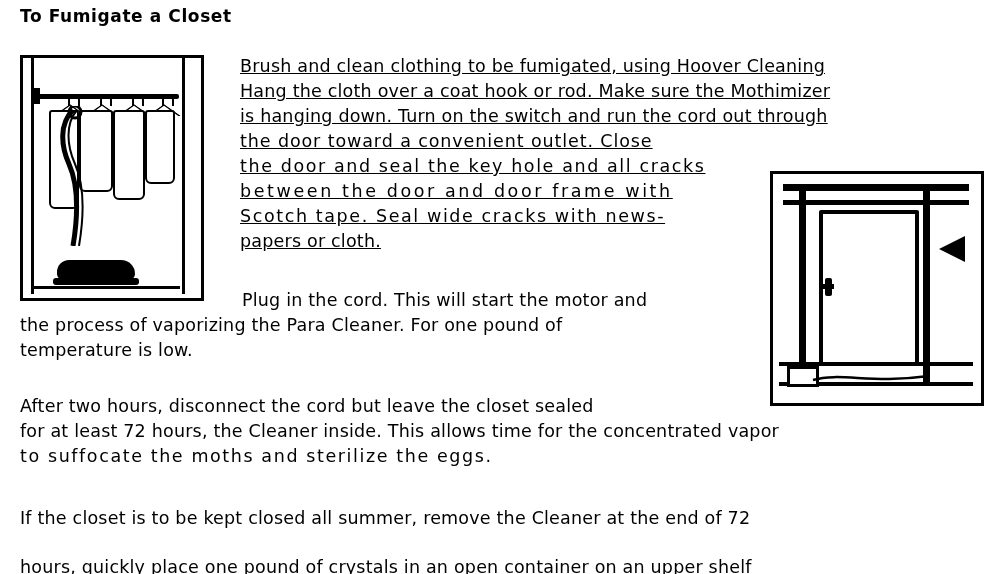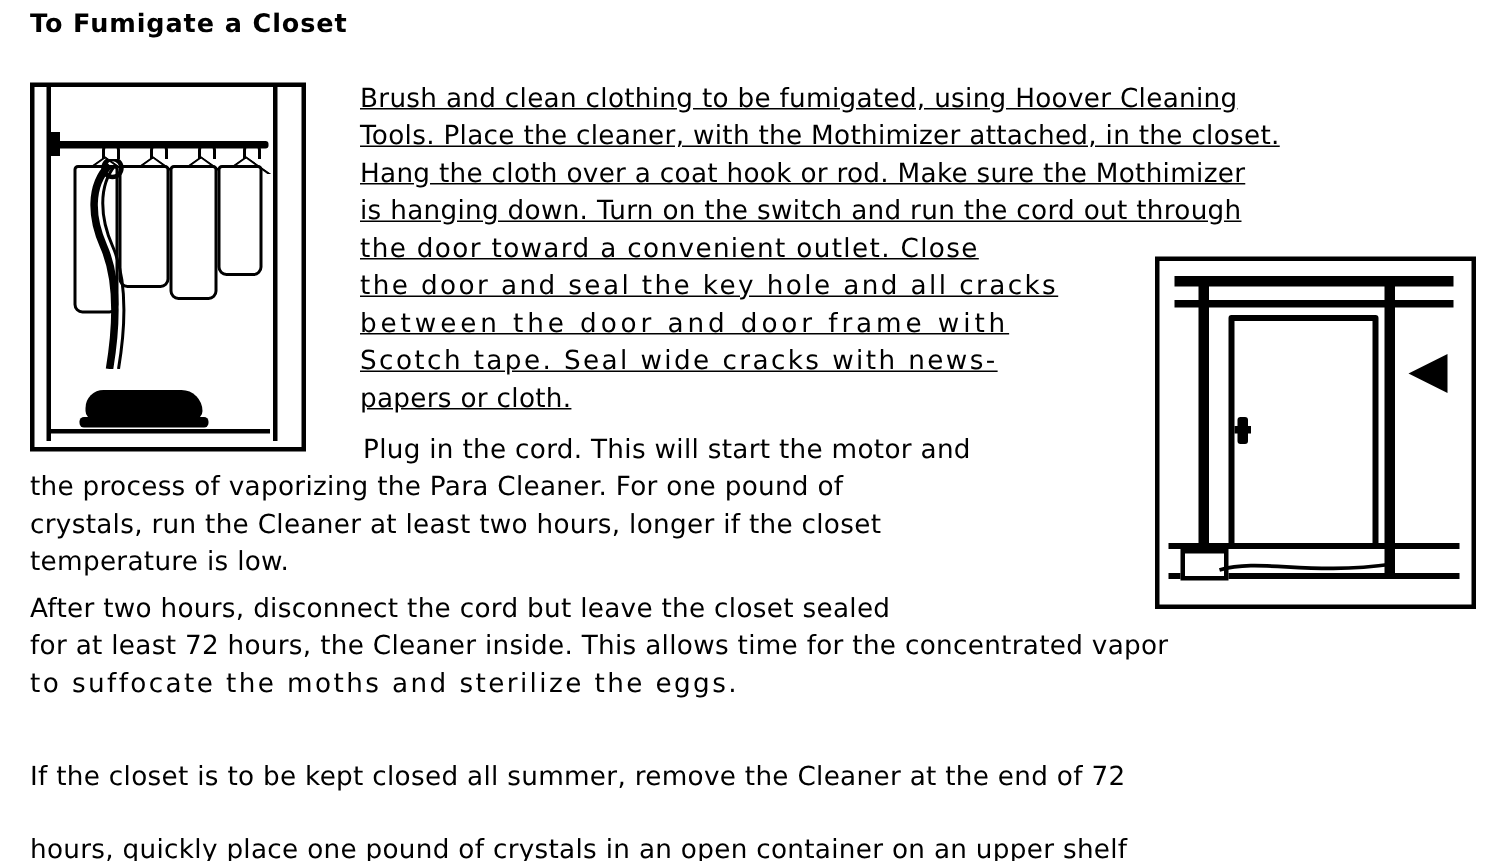--- a/index.html
+++ b/index.html
@@ -245,21 +245,20 @@
 
     <div class="cleaner-body">
       <div class="shell"></div>
       <div class="base"></div>
     </div>
     <div class="floor-line"></div>
   </div>
 
   <div class="txt p1">
     <span class="l sp-1">Brush and clean clothing to be fumigated, using Hoover Cleaning</span>
-    <span class="l sp-1">Tools. Place the cleaner, with the Mothimizer attached, in the closet.</span>
     <span class="l sp-1">Hang the cloth over a coat hook or rod. Make sure the Mothimizer</span>
     <span class="l sp-1">is hanging down. Turn on the switch and run the cord out through</span>
     <span class="l sp-4">the door toward a convenient outlet. Close</span>
     <span class="l sp-2">the door and seal the key hole and all cracks</span>
     <span class="l sp-3">between the door and door frame with</span>
     <span class="l sp-2">Scotch tape. Seal wide cracks with news-</span>
     <span class="l sp-1">papers or cloth.</span>
   </div>
 
   <div class="fig-door">
@@ -277,21 +276,20 @@
       <path d="M2 10 C 30 2, 60 14, 118 6" fill="none" stroke="#000" stroke-width="2.5"></path>
     </svg>
     <svg class="arrow" viewBox="0 0 34 34">
       <path d="M32 4 L32 30 L6 17 Z" fill="#000"></path>
     </svg>
   </div>
 
   <div class="txt p2">
     <span class="l indent sp-1">Plug in the cord. This will start the motor and</span>
     <span class="l sp-1">the process of vaporizing the Para Cleaner. For one pound of</span>
-    <span class="l sp-1">crystals, run the Cleaner at least two hours, longer if the closet</span>
     <span class="l sp-1">temperature is low.</span>
   </div>
 
   <div class="txt p3">
     <span class="l sp-1">After two hours, disconnect the cord but leave the closet sealed</span>
     <span class="l sp-1">for at least 72 hours, the Cleaner inside. This allows time for the concentrated vapor</span>
     <span class="l sp-2">to suffocate the moths and sterilize the eggs.</span>
   </div>
 
   <div class="txt p4">

